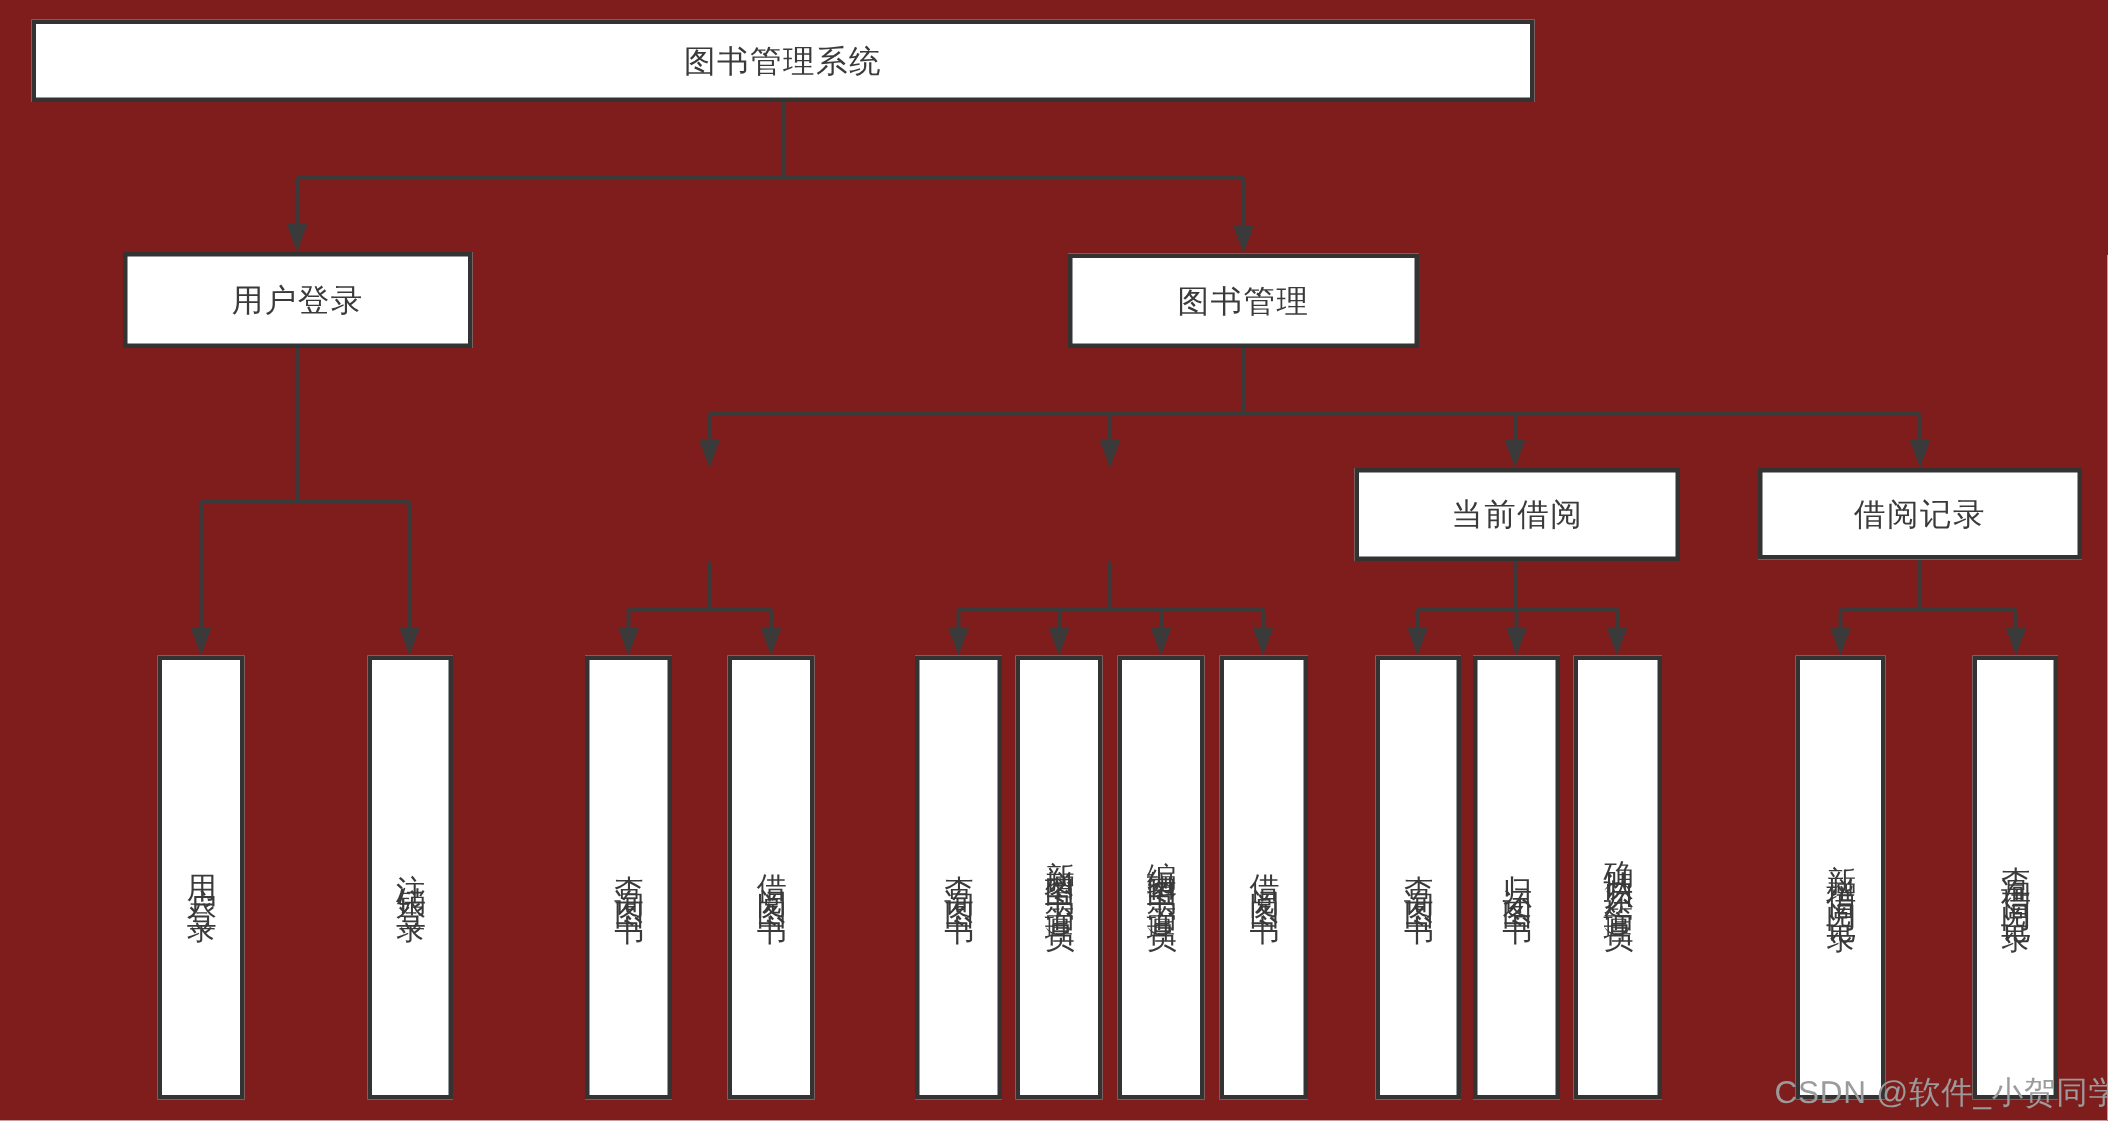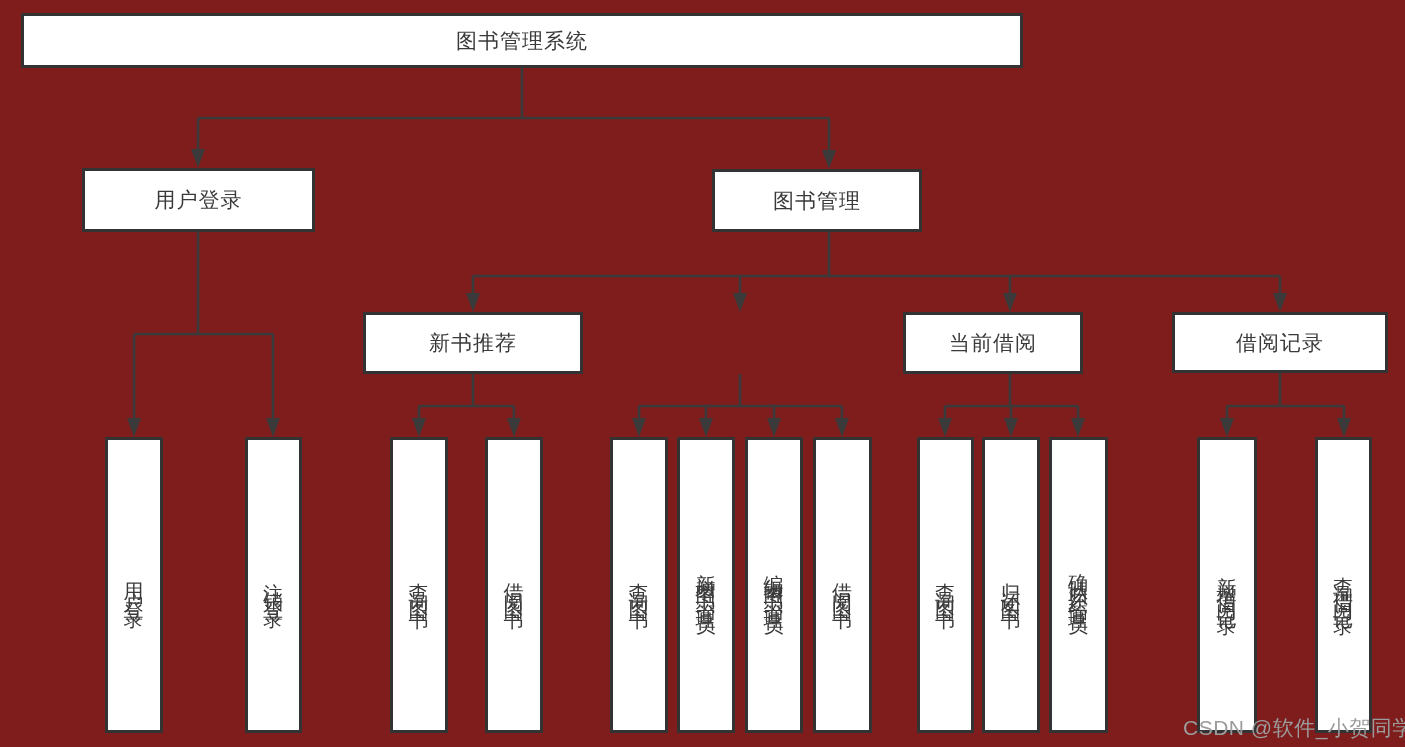--- a/index.html
+++ b/index.html
@@ -107,28 +107,25 @@
     </g>
   </svg>
 
   <div class="hbox" style="left: 21px; top: 13px; width: 1002px; height: 55px; border-color: rgb(51, 51, 51); background: rgb(255, 255, 255); color: rgb(58, 58, 58);">
     <span>图书管理系统</span>
   </div>
 
   <div class="hbox" style="left: 82px; top: 168px; width: 233px; height: 64px; border-color: rgb(51, 51, 51); background: rgb(255, 255, 255); color: rgb(58, 58, 58);">
     <span>用户登录</span>
   </div>
-  <div class="hbox" style="left: 712px; top: 169px; width: 210px; height: 63px; border-color: rgb(51, 51, 51); background: rgb(255, 255, 255); color: rgb(58, 58, 58);">
+  <div class="hbox" style="left: 712px; top: 169px; width: 234px; height: 63px; border-color: rgb(51, 51, 51); background: rgb(255, 255, 255); color: rgb(58, 58, 58);">
     <span>图书管理</span>
   </div>
 
-  <div class="hbox" style="left: 363px; top: 312px; width: 220px; height: 62px; border-color: rgb(51, 51, 51); background: rgb(255, 255, 255); color: rgb(58, 58, 58);">
-    <span>新书推荐</span>
-  </div>
-  <div class="hbox" style="left: 903px; top: 312px; width: 180px; height: 62px; border-color: rgb(51, 51, 51); background: rgb(255, 255, 255); color: rgb(58, 58, 58);">
+  <div class="hbox" style="left: 903px; top: 312px; width: 217px; height: 62px; border-color: rgb(51, 51, 51); background: rgb(255, 255, 255); color: rgb(58, 58, 58);">
     <span>当前借阅</span>
   </div>
   <div class="hbox" style="left: 1172px; top: 312px; width: 216px; height: 61px; border-color: rgb(51, 51, 51); background: rgb(255, 255, 255); color: rgb(58, 58, 58);">
     <span>借阅记录</span>
   </div>
 
   <div class="vbox" style="left: 105px; width: 58px; border-color: rgb(51, 51, 51); background: rgb(255, 255, 255); color: rgb(58, 58, 58);">
     <span>用户登录</span>
   </div>
   <div class="vbox" style="left: 245px; width: 57px; border-color: rgb(51, 51, 51); background: rgb(255, 255, 255); color: rgb(58, 58, 58);">

